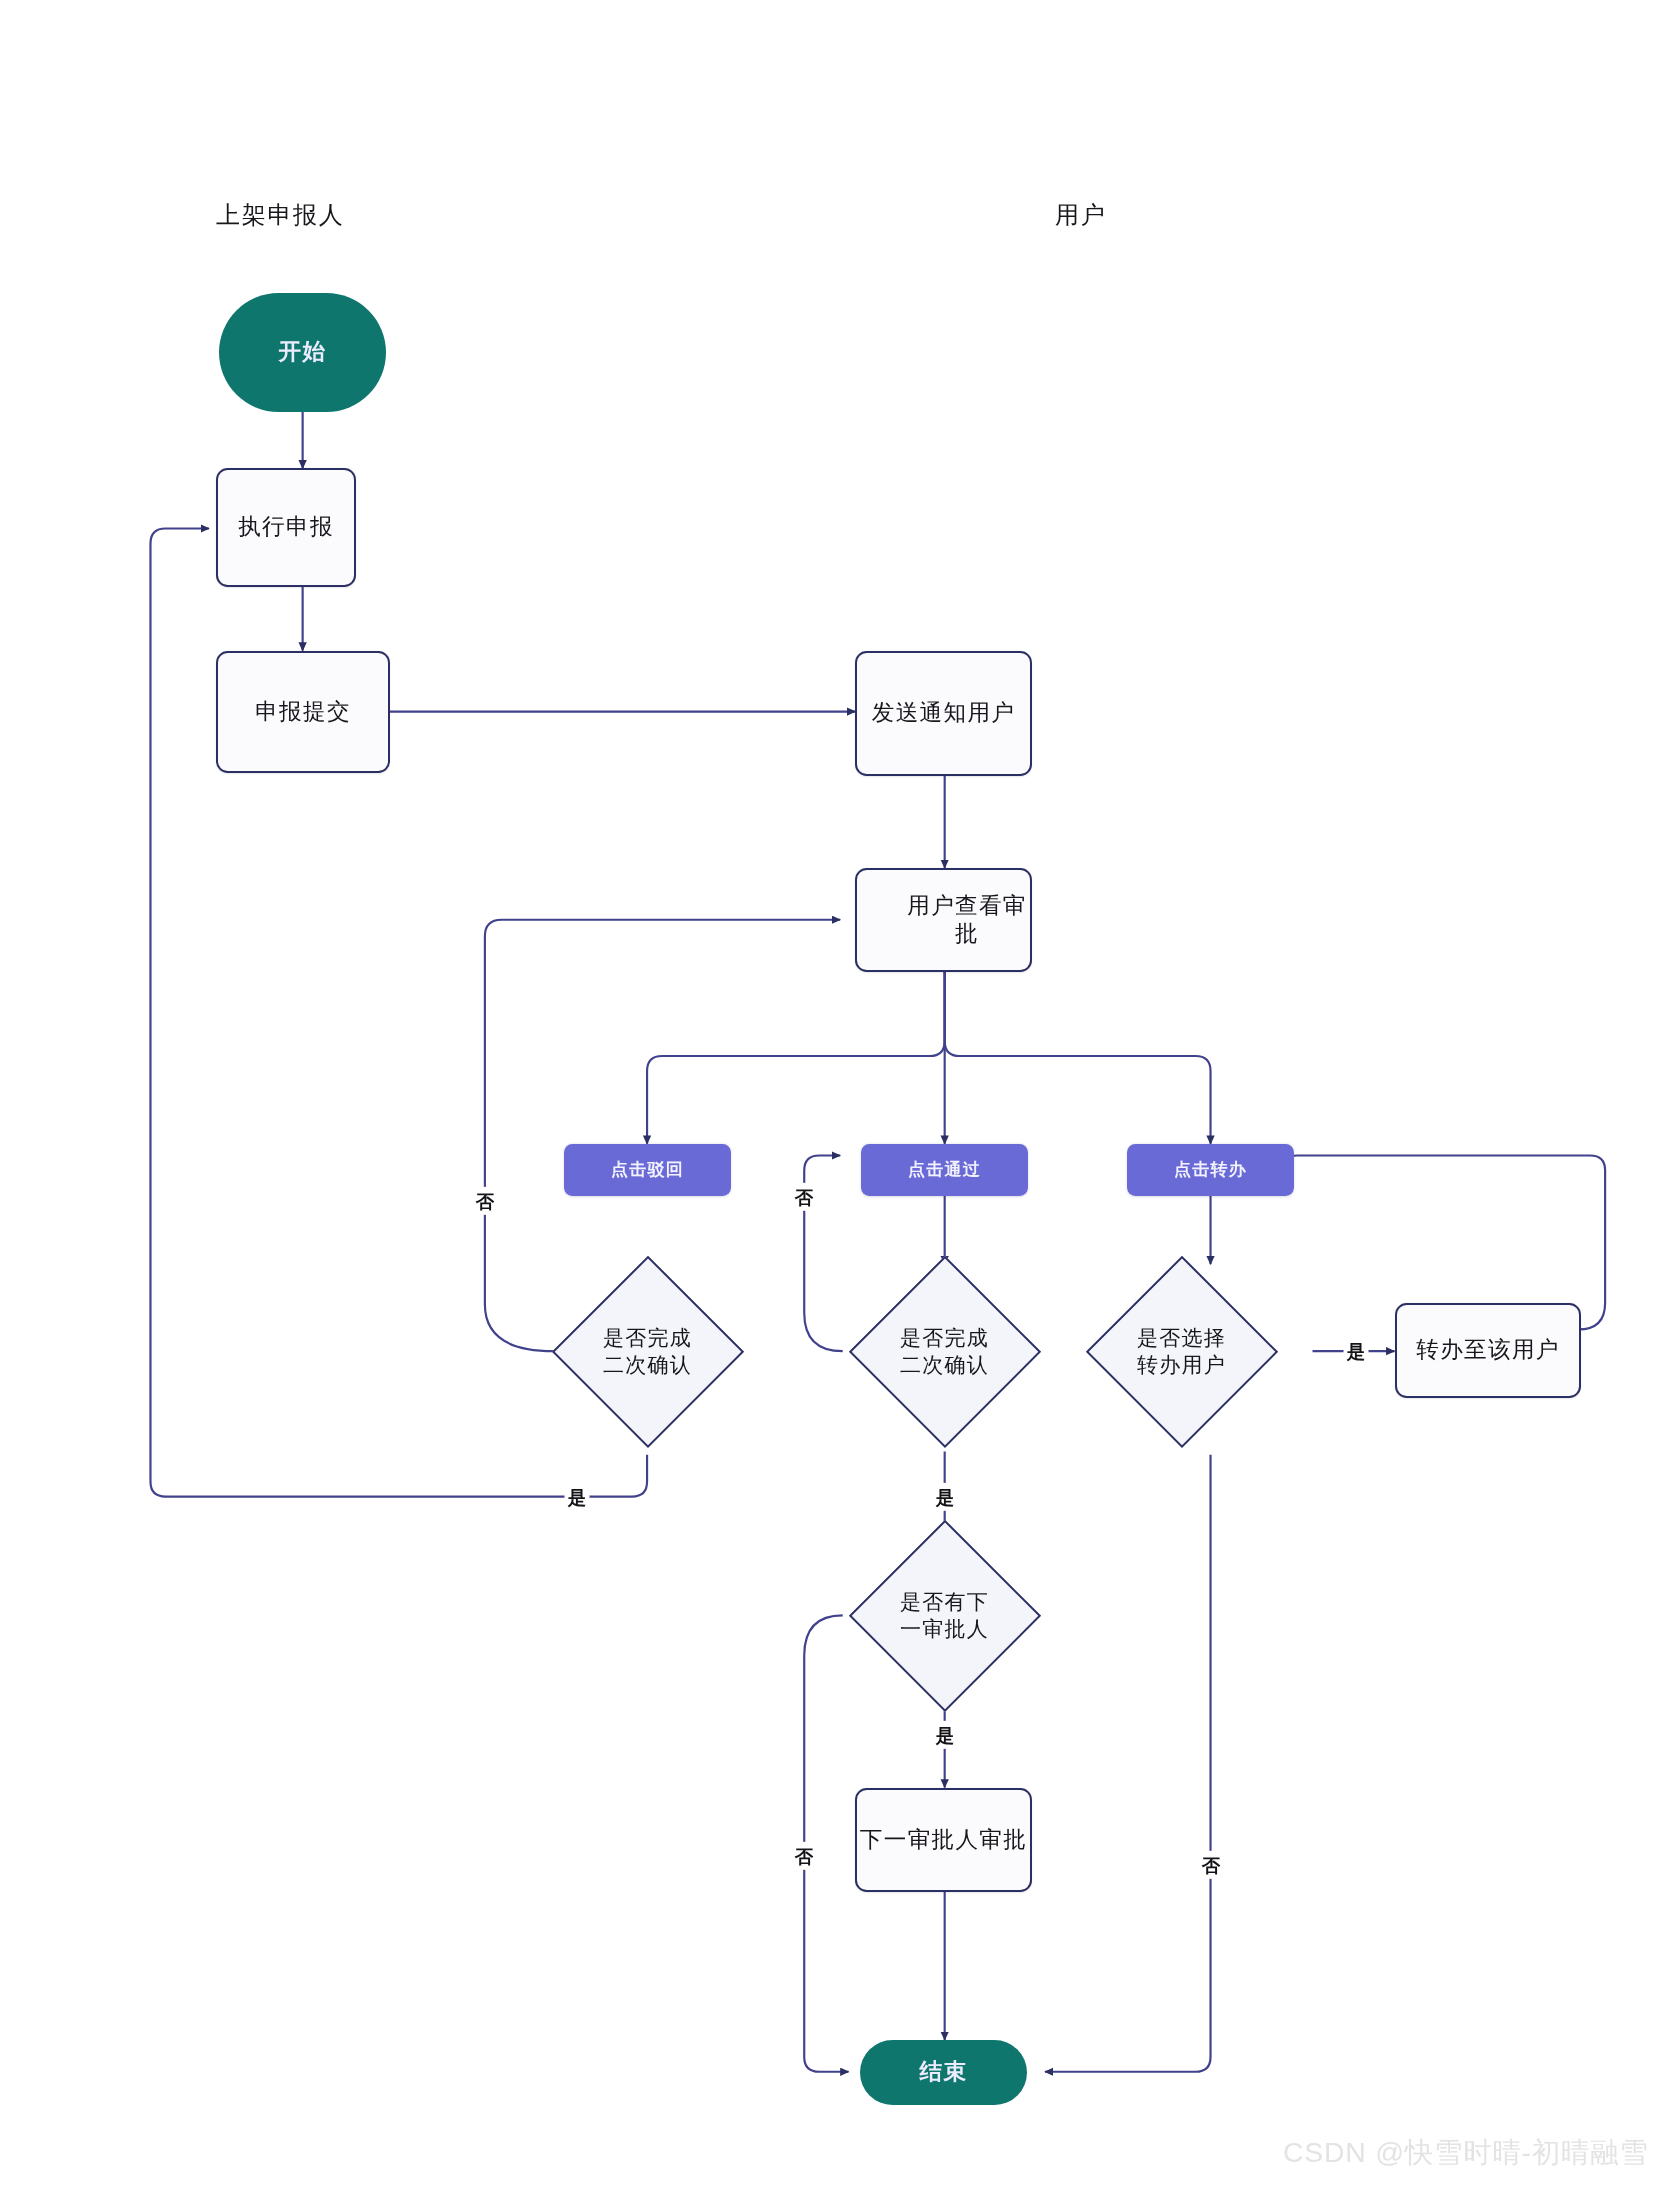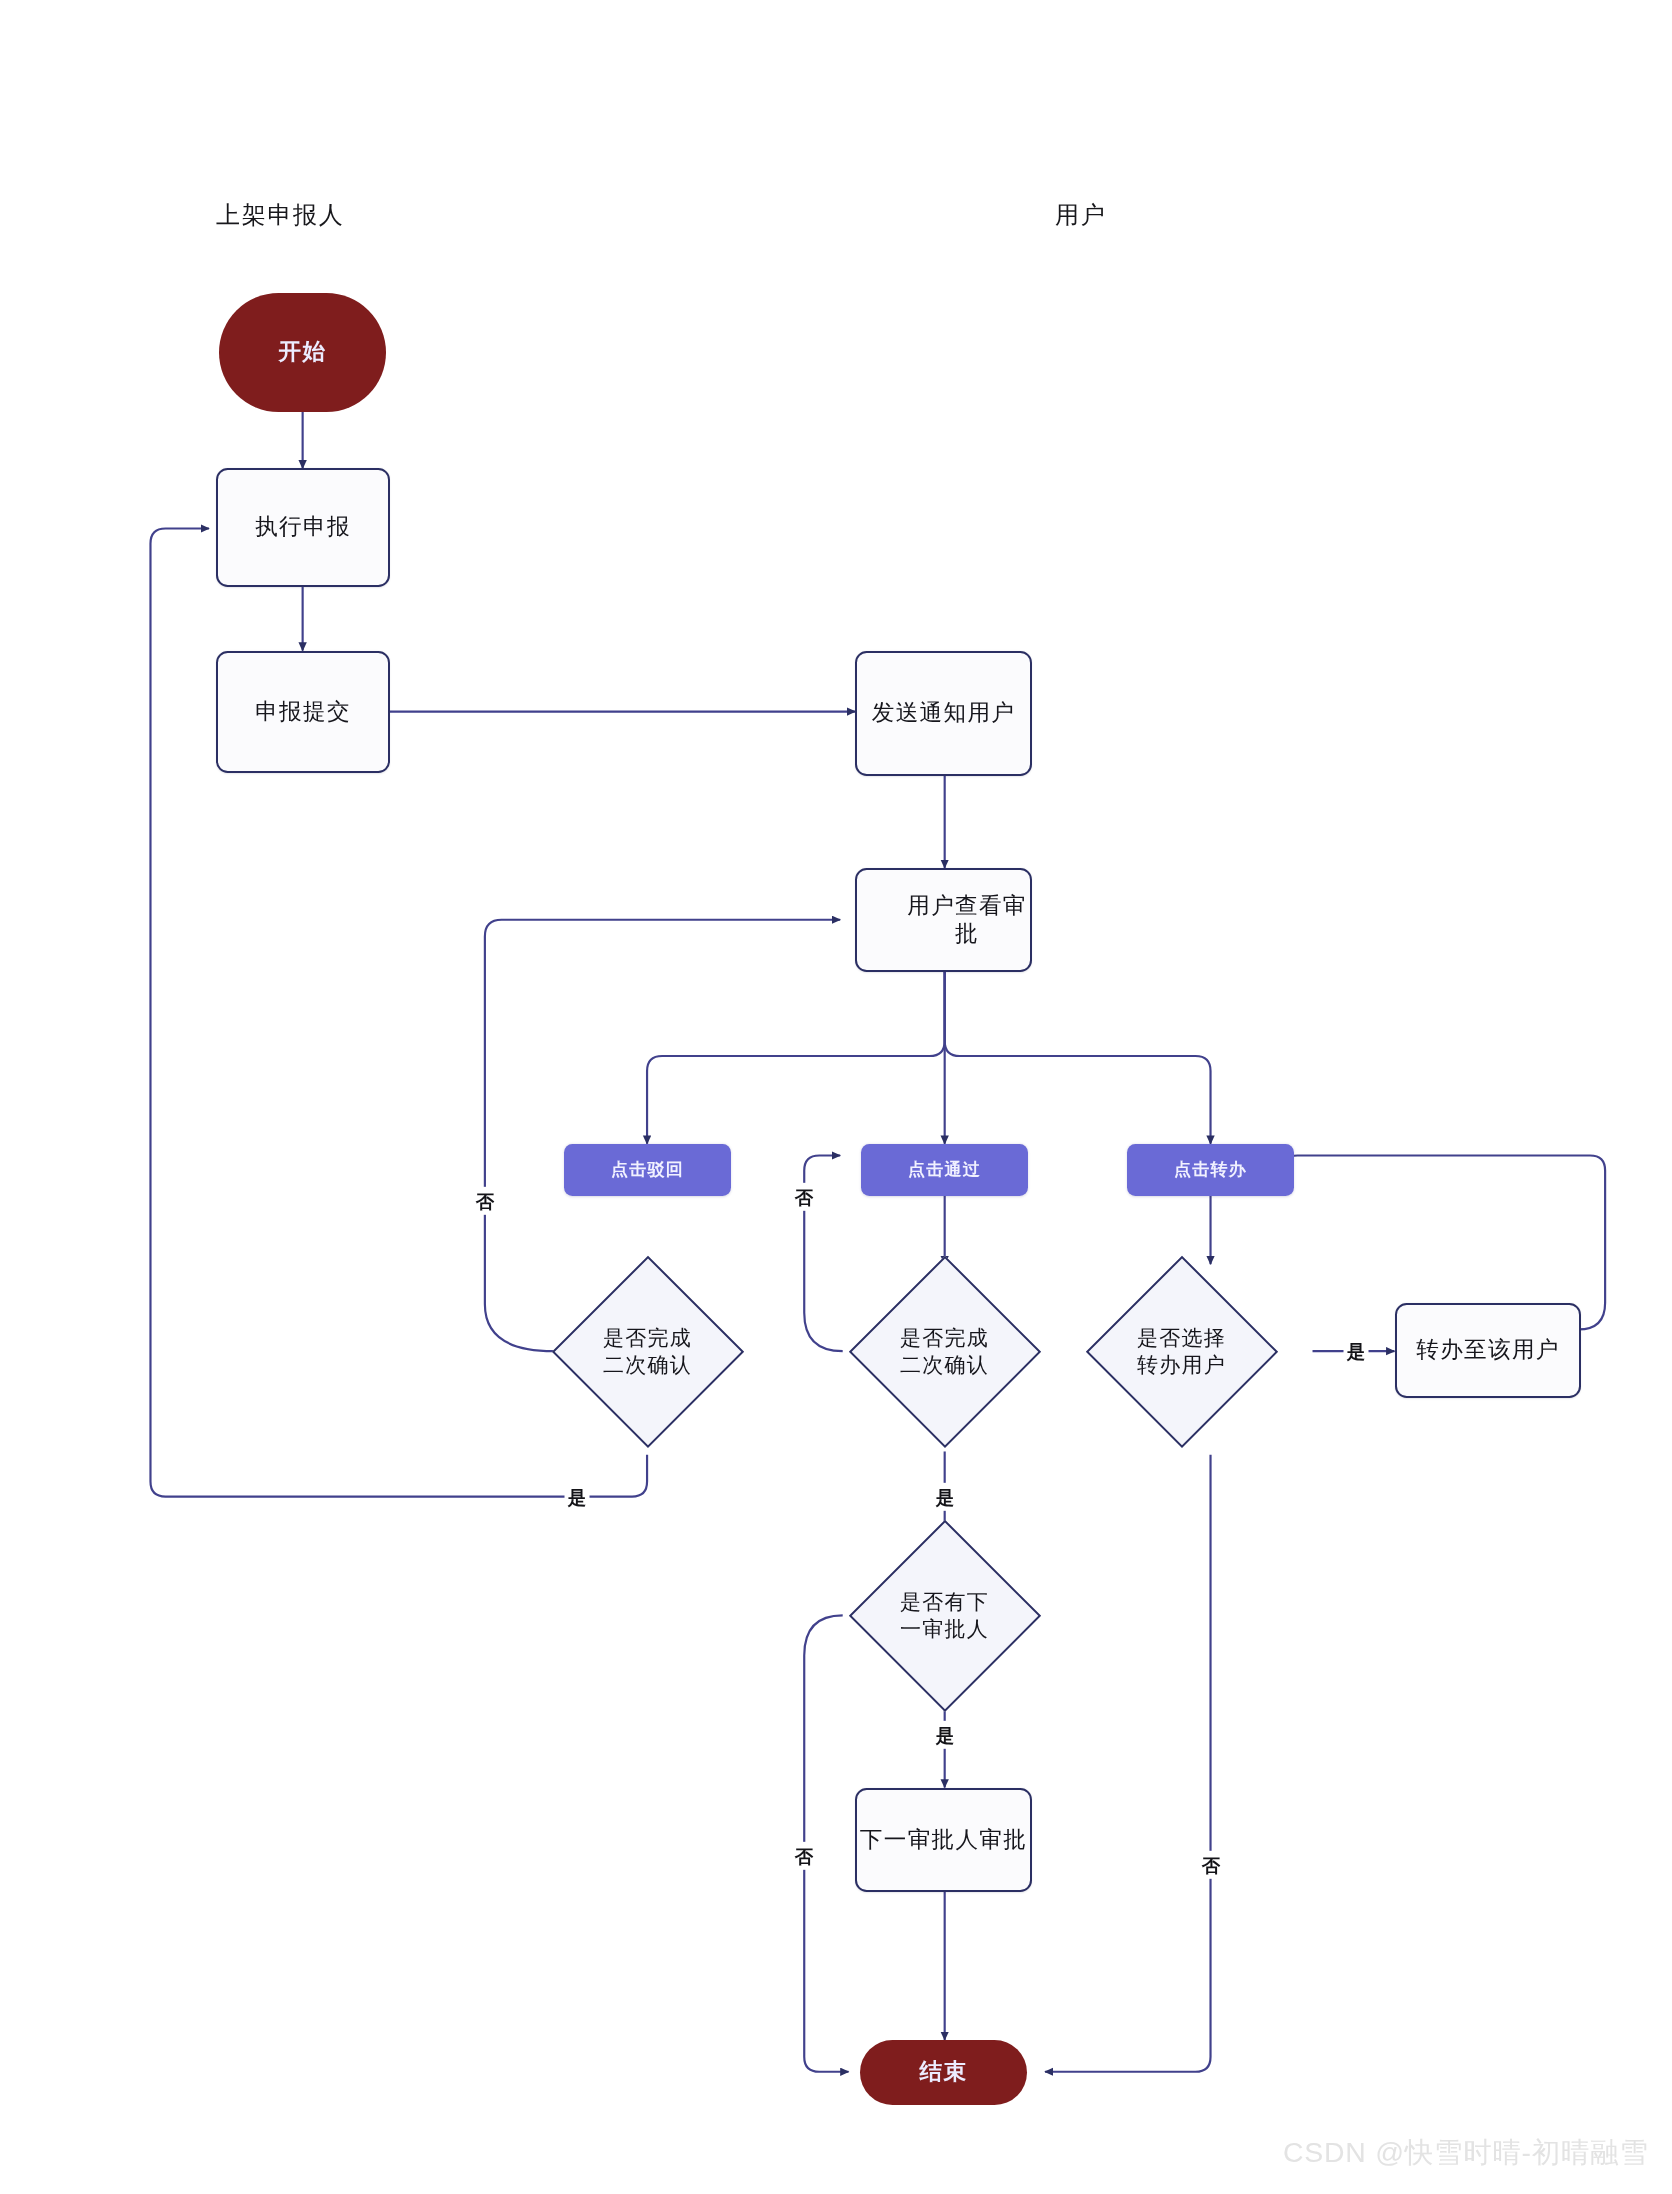--- a/index.html
+++ b/index.html
@@ -89,21 +89,21 @@
     box-shadow: 0 0.8px 1.7px rgba(20,20,60,0.10);
   }
   .proc .lbl {
     font-size: 22.6px;
     color: #16161c;
     font-weight: 500;
   }
 
   
   .term {
-    background: #7f1d1d;
+    background: #0f766e;
     border: none;
     border-radius: 835px;
   }
   .term .lbl {
     font-size: 22.6px;
     color: #ececff;
     font-weight: 600;
   }
 
   
@@ -222,21 +222,21 @@
       <path d="M1008,1932 Q962,1932 962,1980 L962,2460 Q962,2478 980,2478 L1015,2478"></path>
 
       <path d="M1130,2262 L1130,2440"></path>
     </g>
   </svg>
 
   <div class="node term" style="left:219px; top:293px; width:167px; height:119px;">
     <span class="lbl">开始</span>
   </div>
 
-  <div class="node proc" style="left:216px; top:468px; width:174px; height:119px;">
+  <div class="node proc" style="left:216px; top:468px; width:140px; height:119px;">
     <span class="lbl">执行申报</span>
   </div>
 
   <div class="node proc" style="left:216px; top:651px; width:174px; height:122px;">
     <span class="lbl">申报提交</span>
   </div>
 
   <div class="node proc" style="left:855px; top:651px; width:177px; height:125px;">
     <span class="lbl">发送通知用户</span>
   </div>

